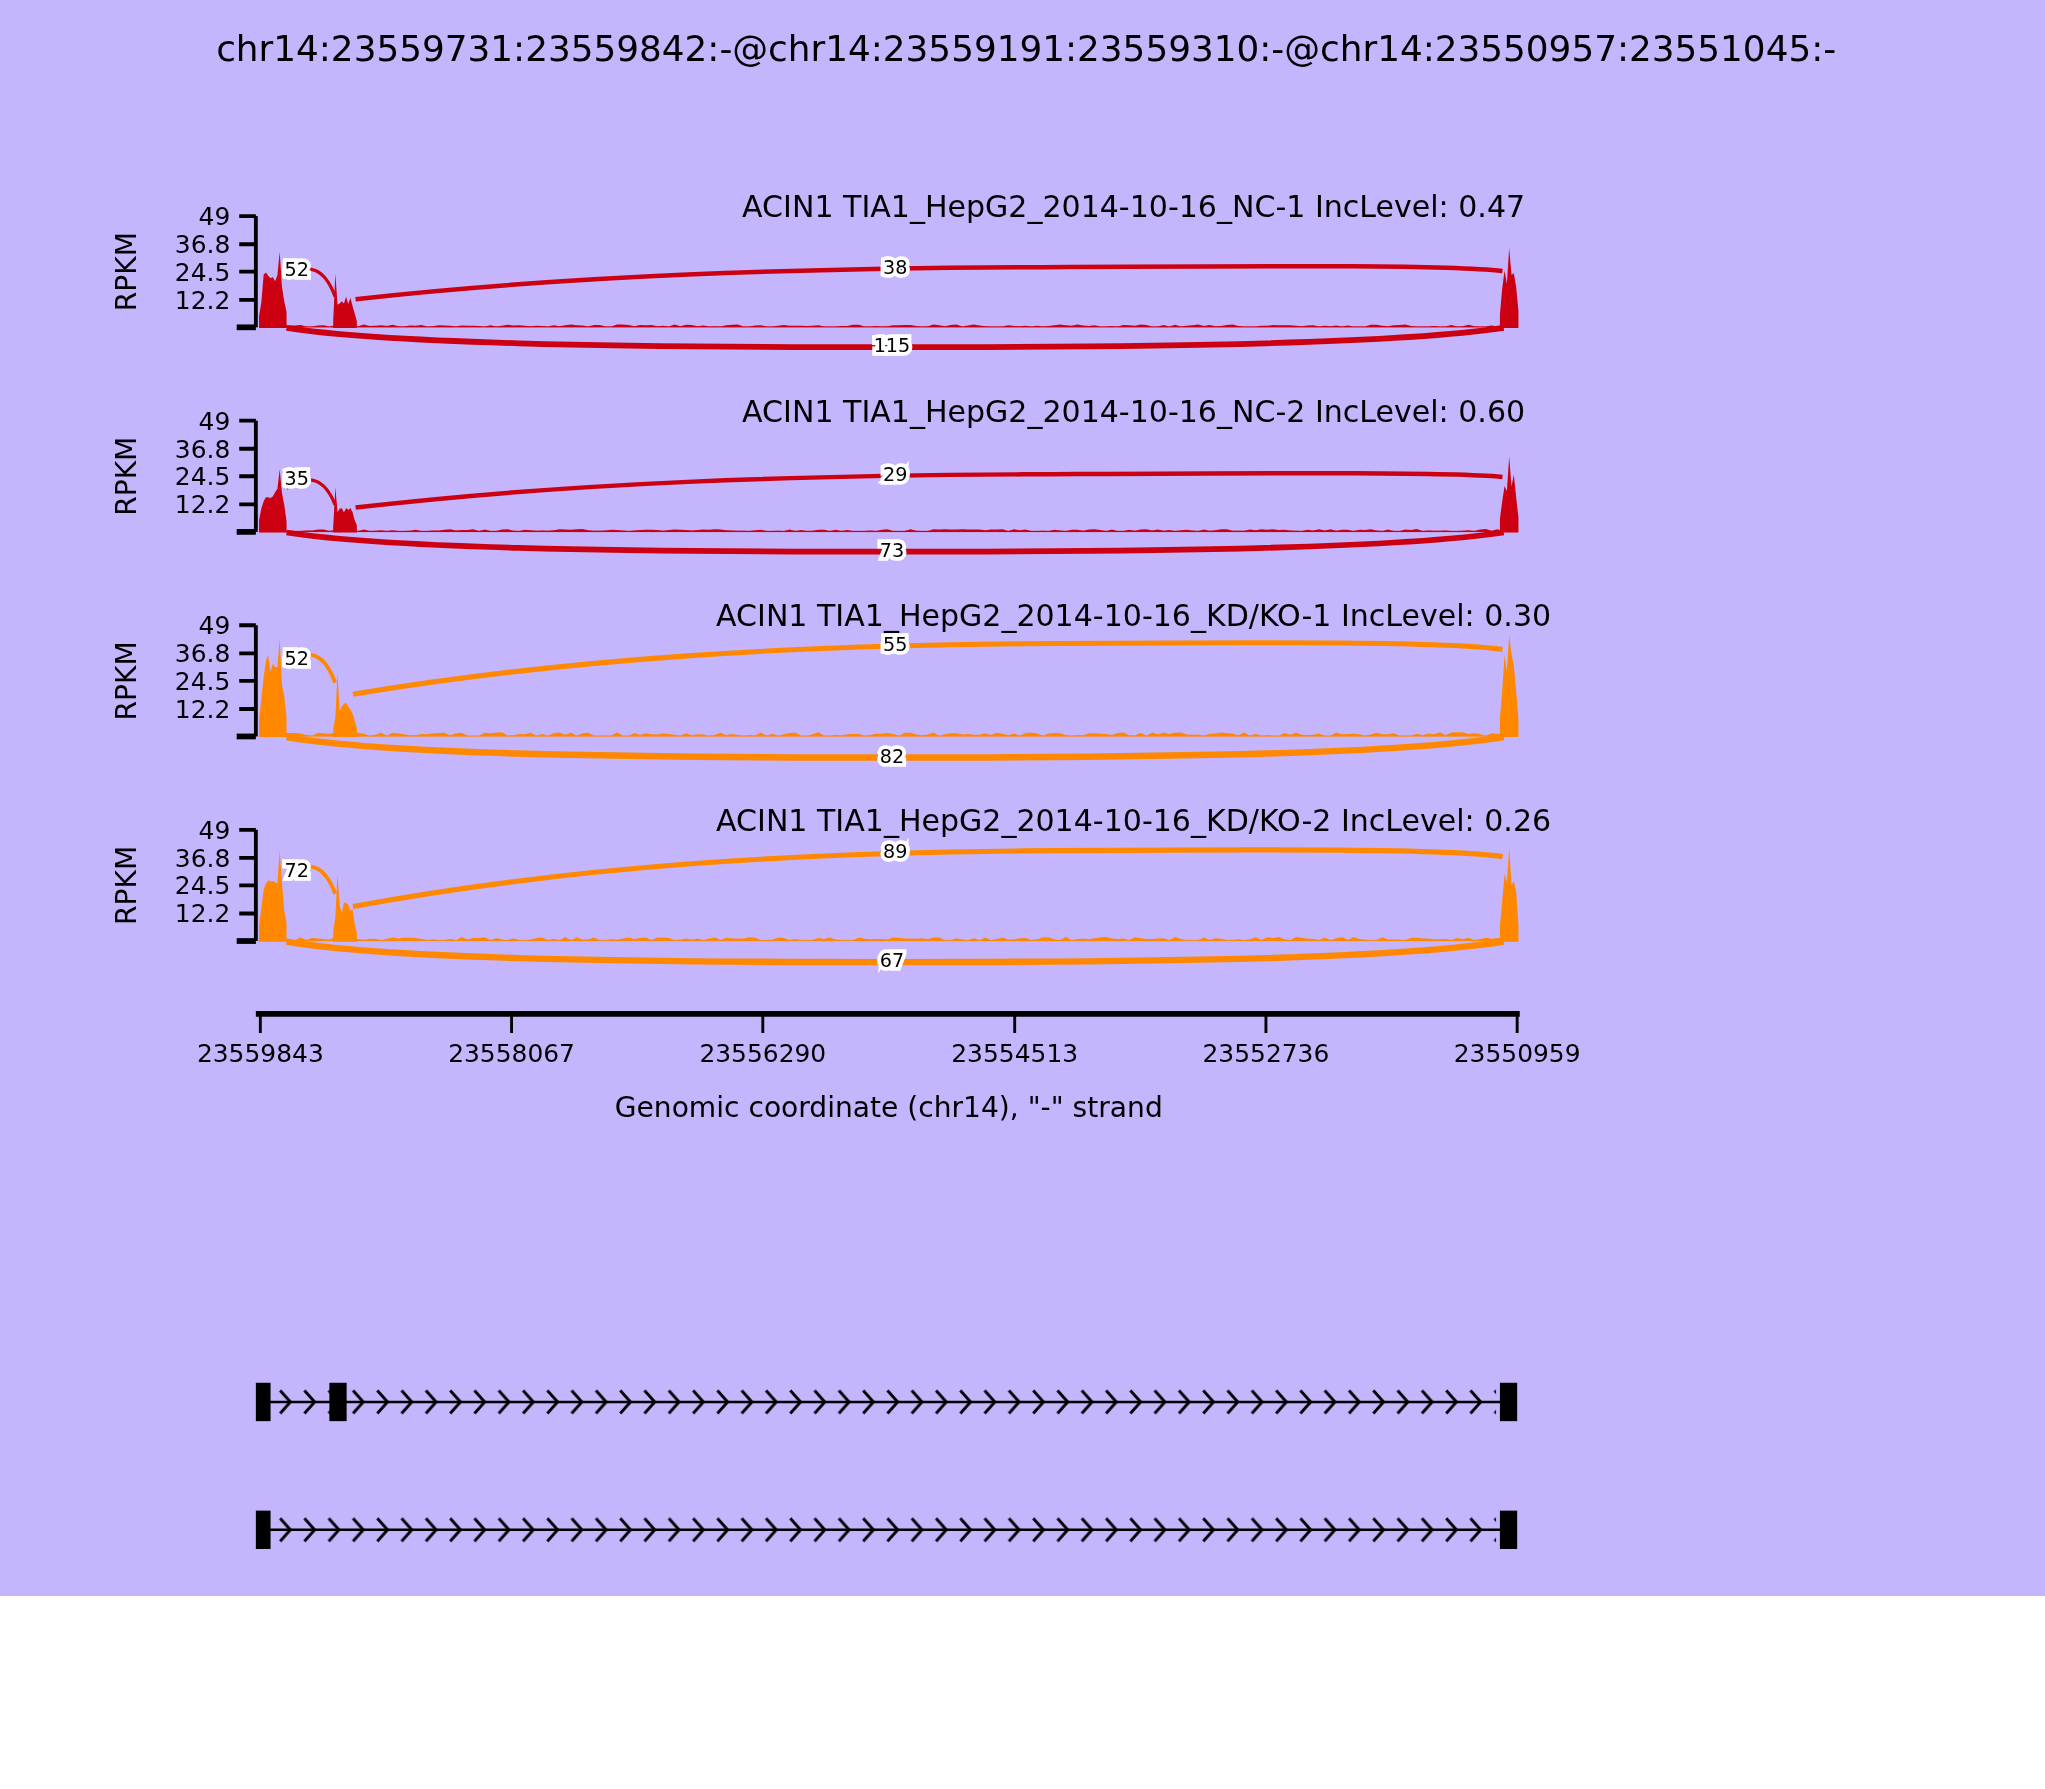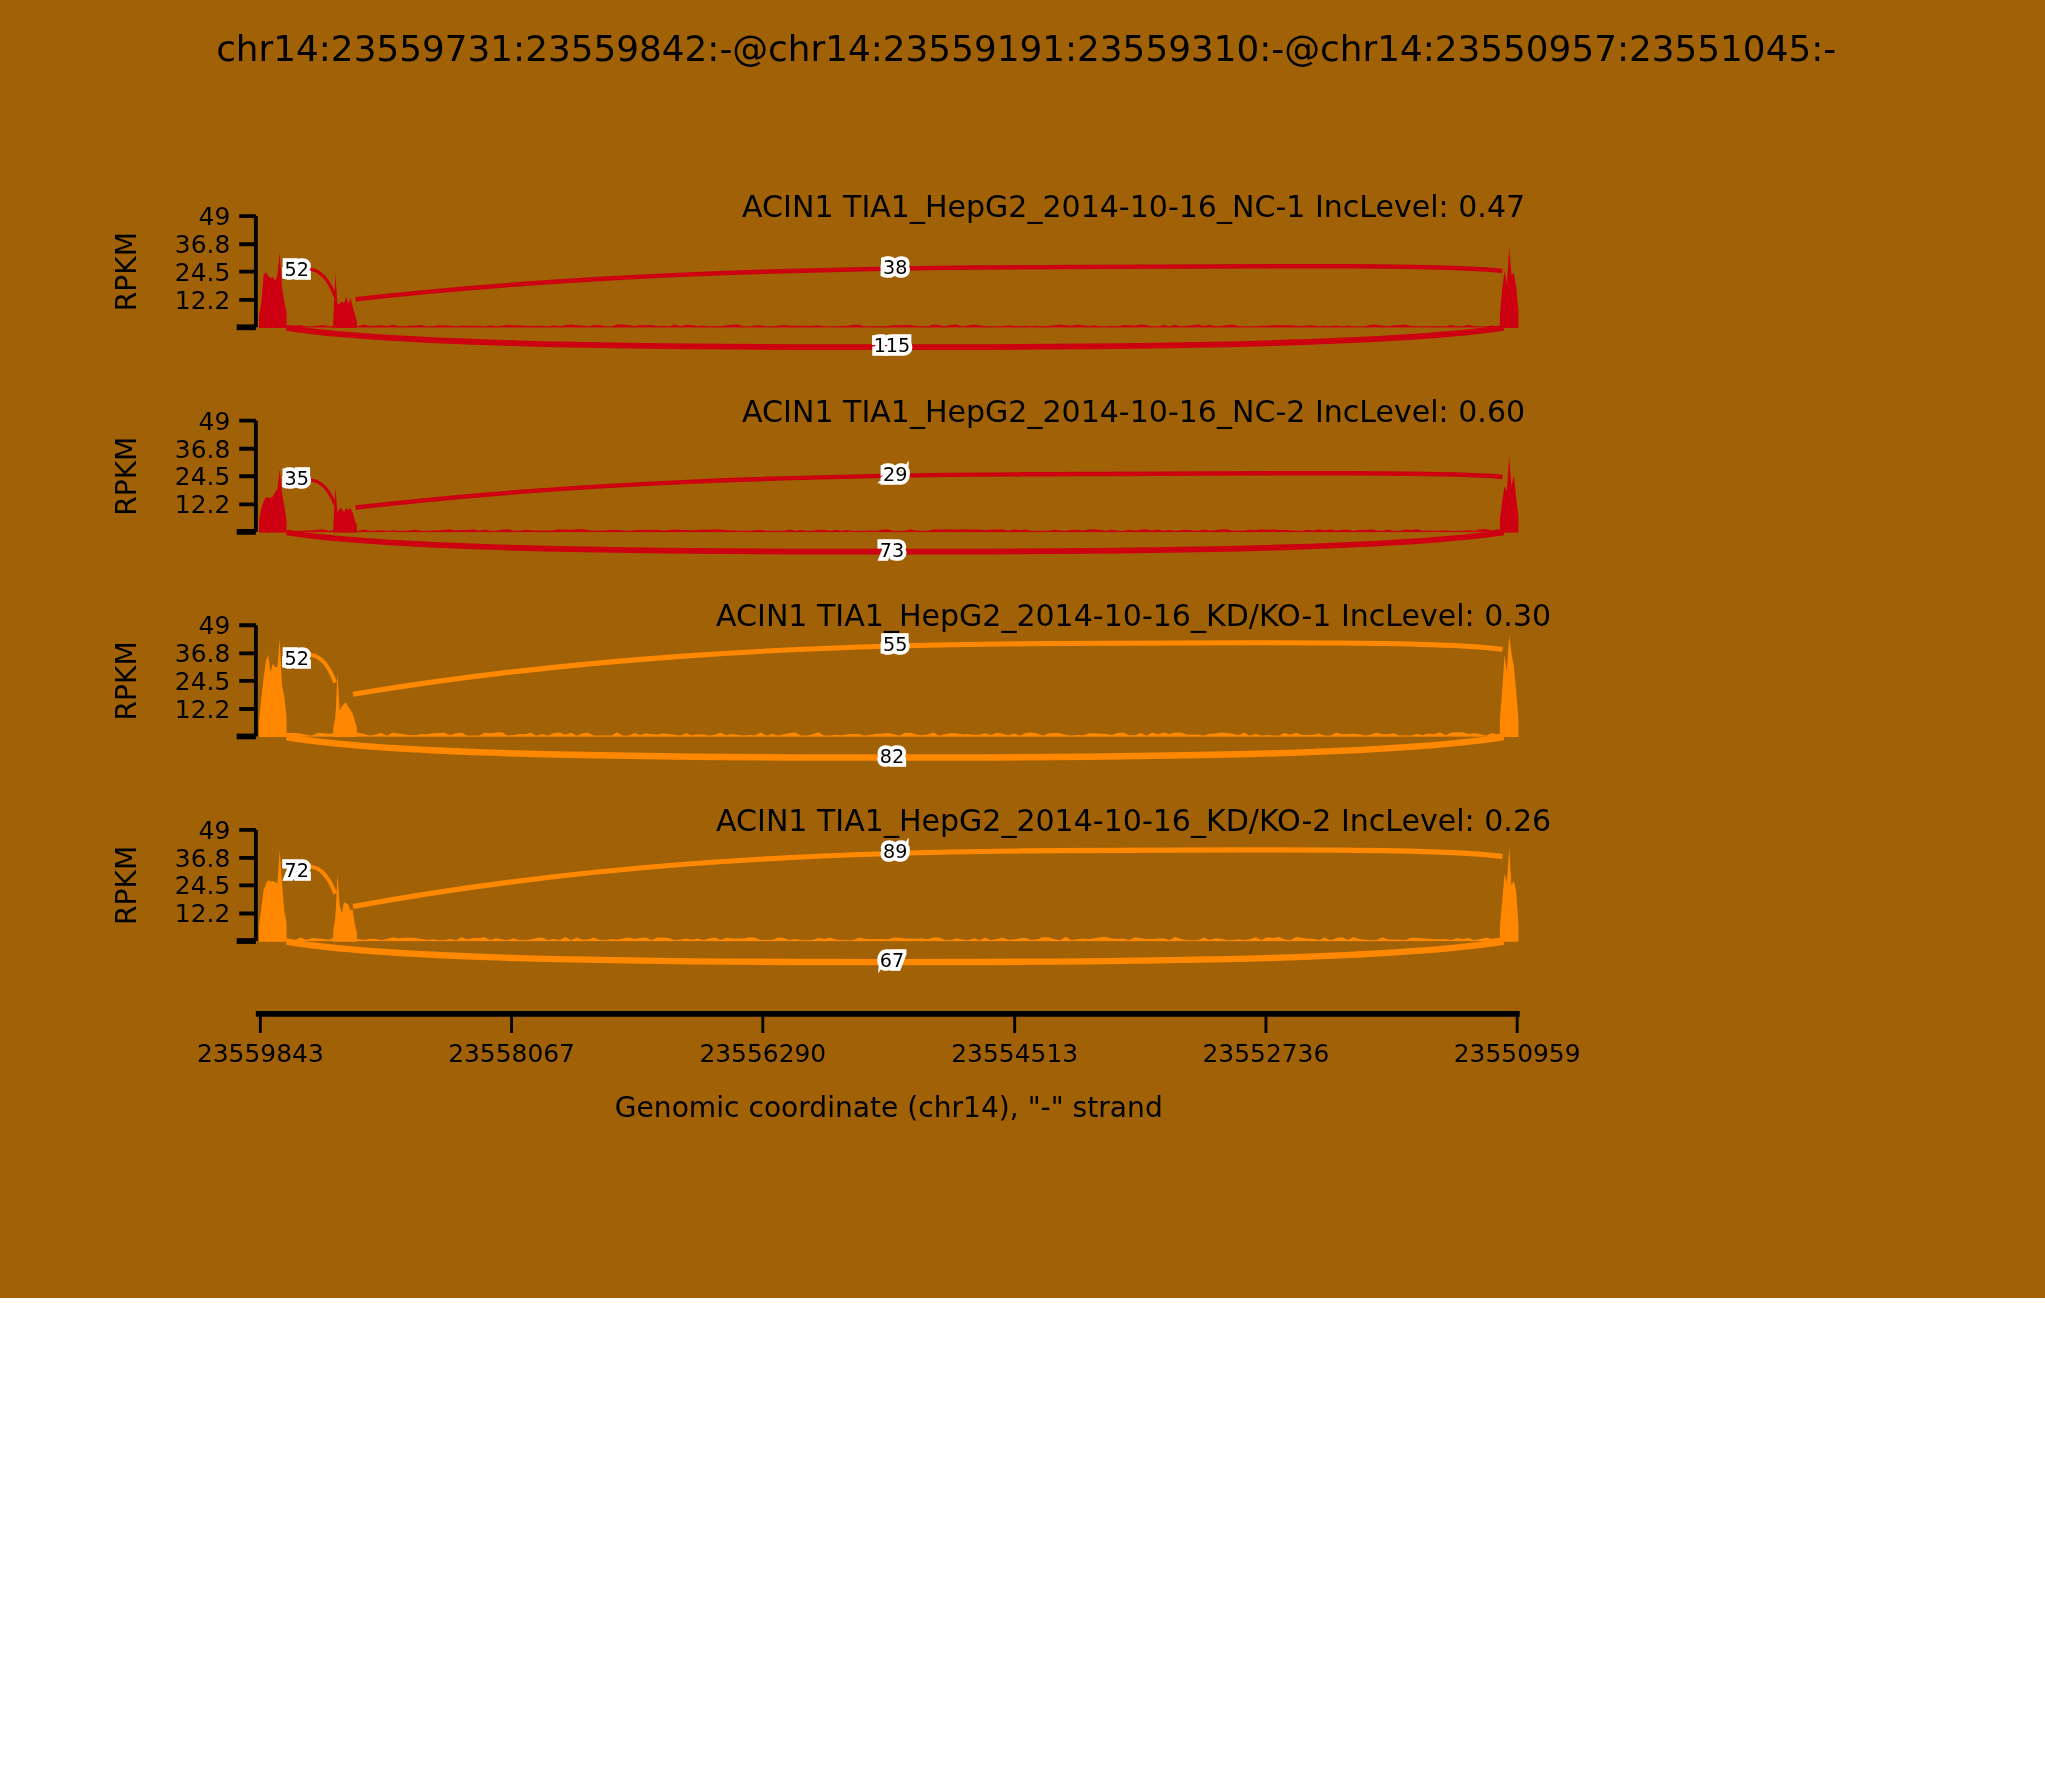--- a/index.html
+++ b/index.html
@@ -1,16 +1,16 @@
 <!DOCTYPE html>
 <html style="font-size:10.2px"><head>
 <meta charset="utf-8">
 <style>
   html,body{margin:0;padding:0;background:#ffffff;}
-  .page{position:relative;width:2046px;height:1298px;background:#a16207;overflow:hidden;}
+  .page{position:relative;width:2046px;height:1596px;background:#c4b5fd;overflow:hidden;}
   svg text{font-family:"DejaVu Sans","Liberation Sans",sans-serif;fill:#000;}
   .ptitle{font-size:56px;text-anchor:middle;}
   .tlabel{font-size:47px;text-anchor:middle;}
   .ytick{font-size:39px;text-anchor:end;}
   .rpkm{font-size:44px;text-anchor:middle;}
   .xtick{font-size:39px;text-anchor:middle;}
   .xlabel{font-size:44px;text-anchor:middle;}
   .jnum{font-size:30px;text-anchor:middle;paint-order:stroke;stroke:#ffffff;stroke-width:12px;fill:#000;}
   .spine{stroke:#000;stroke-width:6;fill:none;}
   .yticks{stroke:#000;stroke-width:6;fill:none;}

